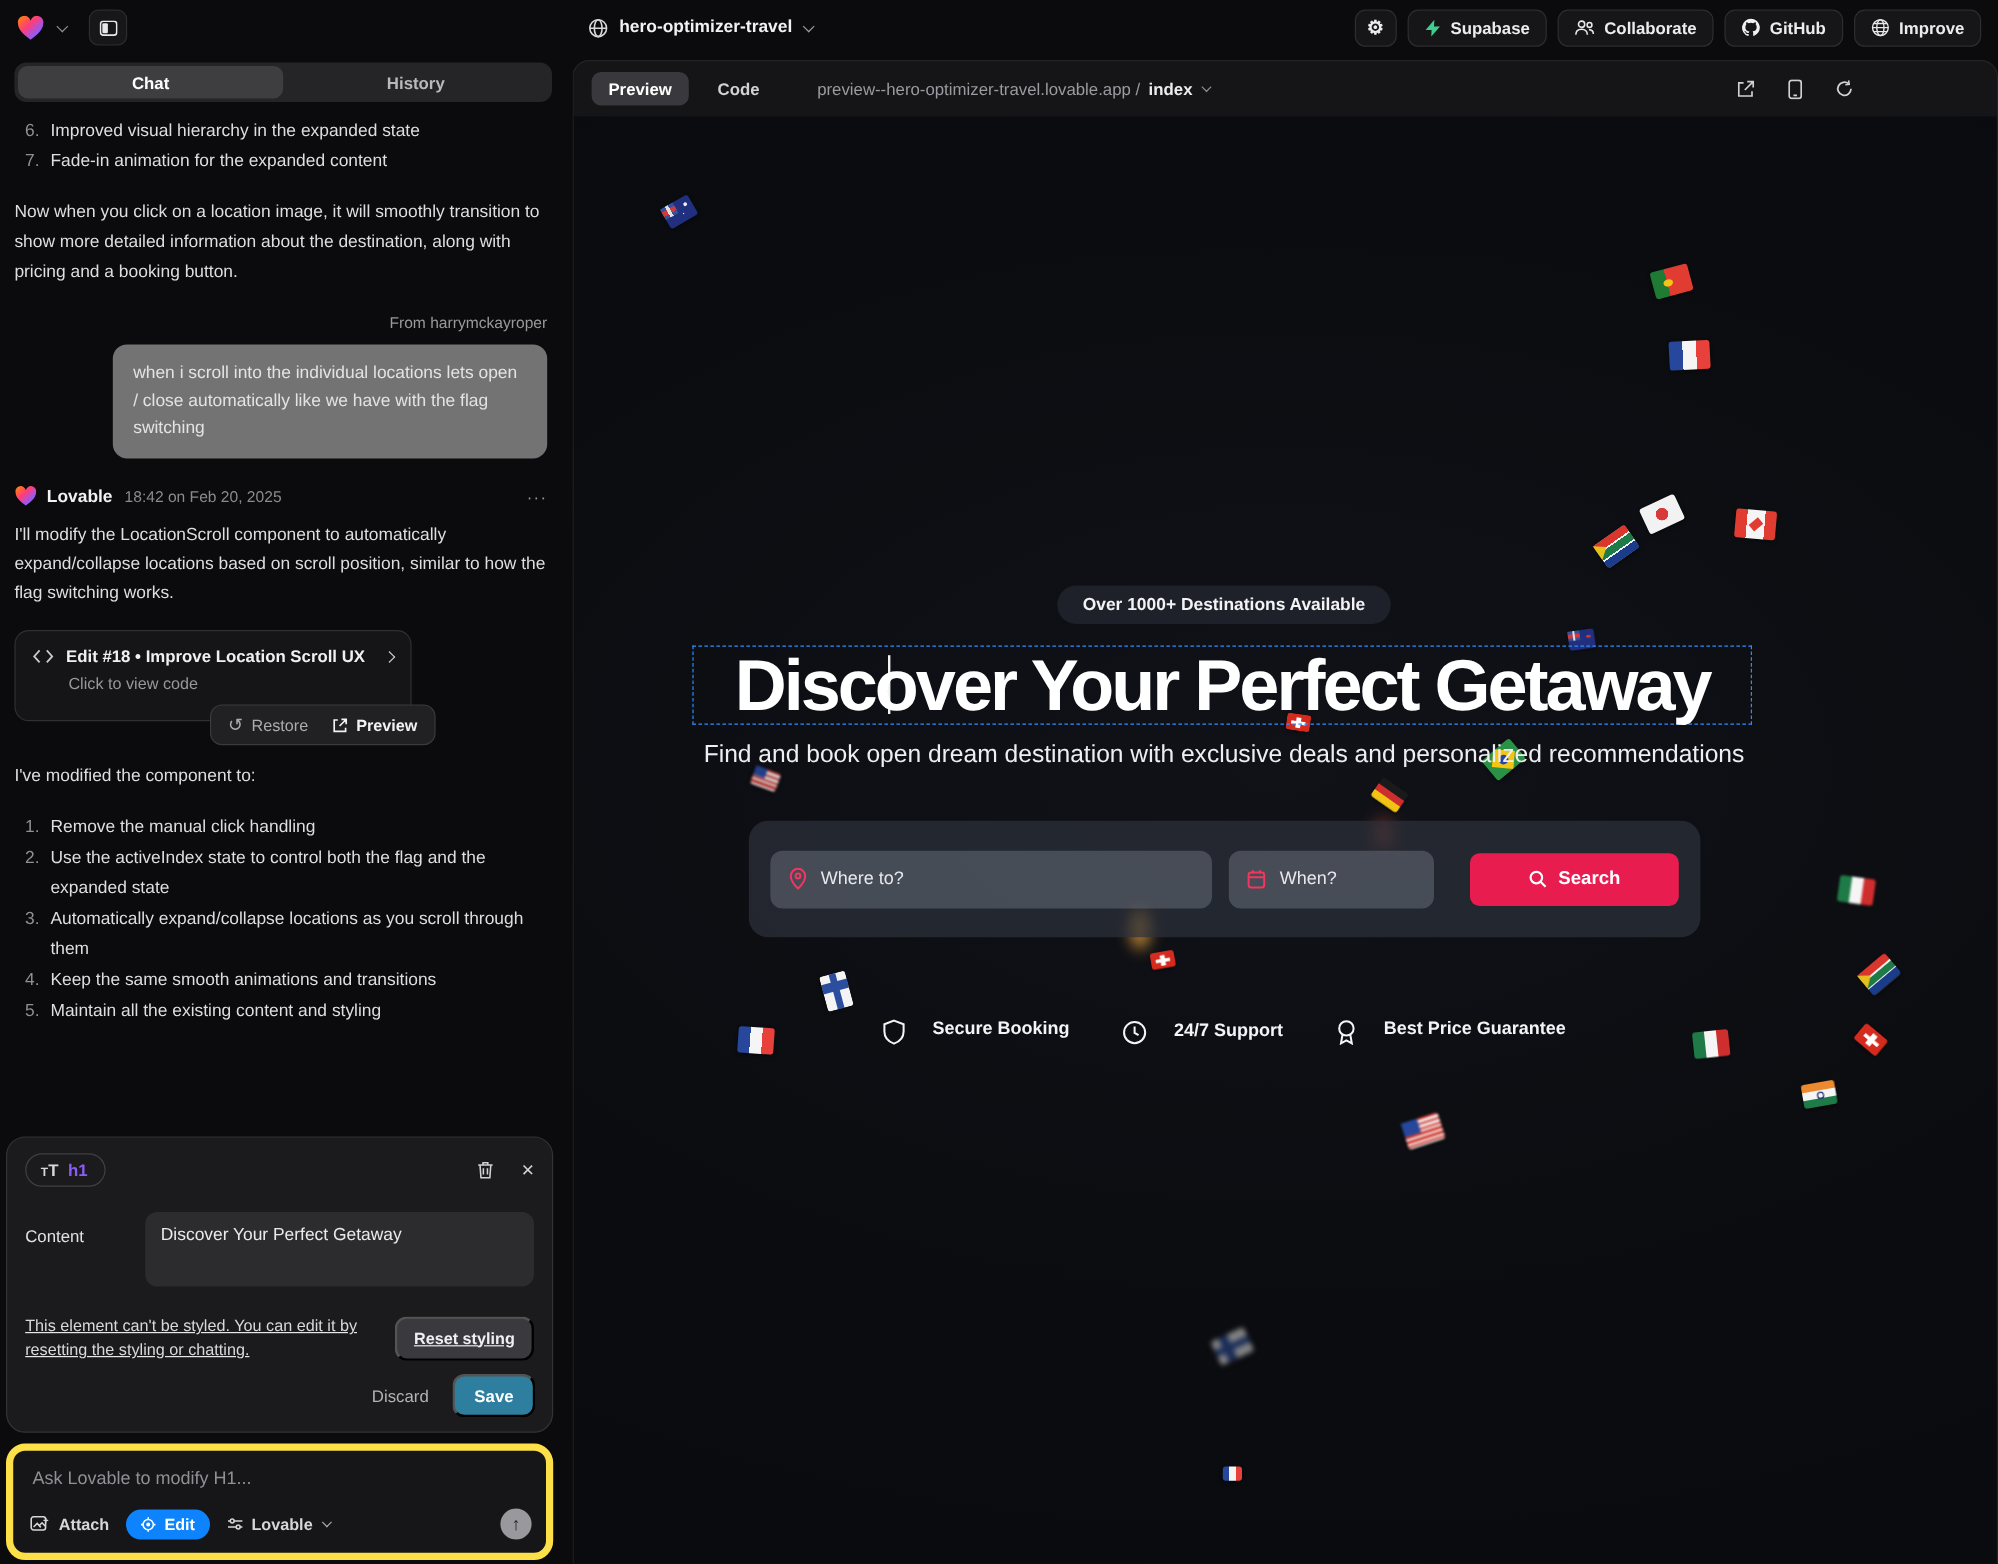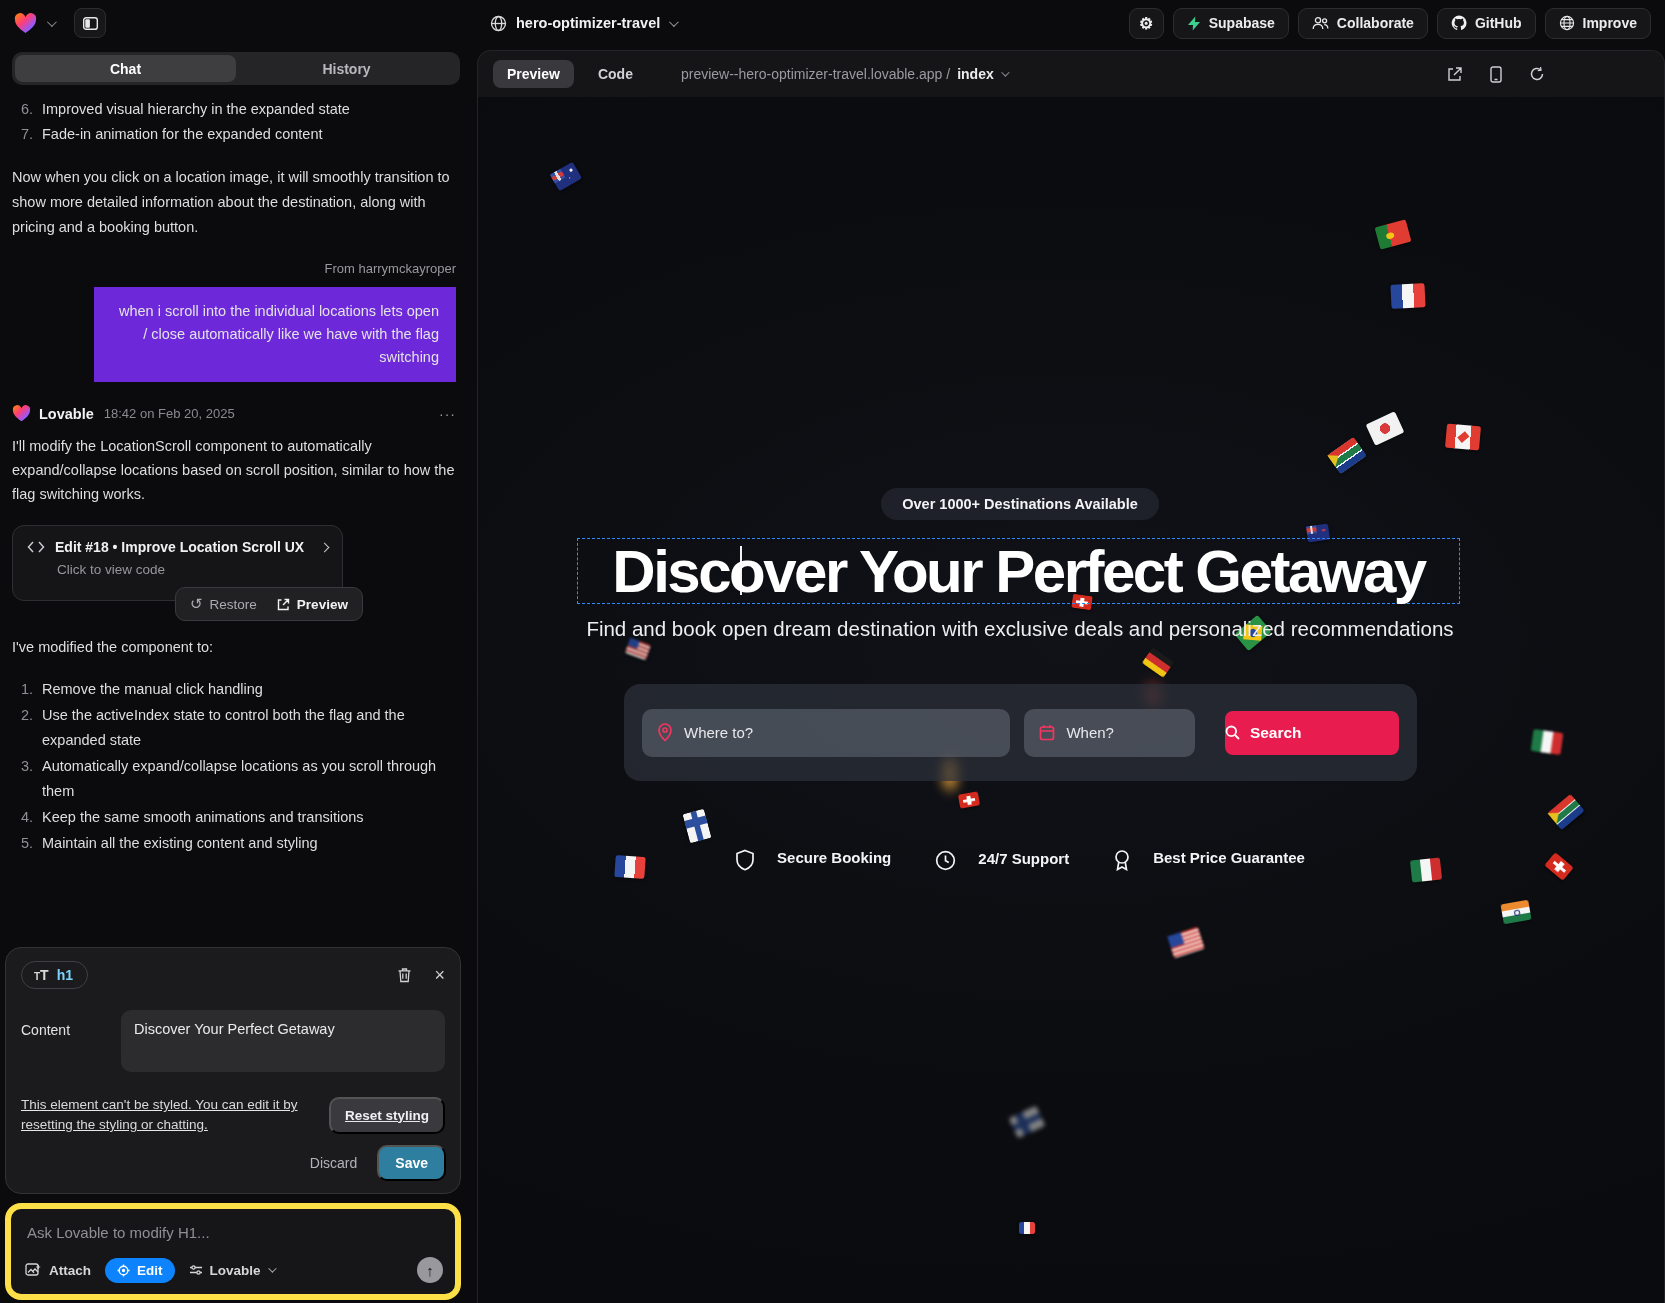--- a/index.html
+++ b/index.html
@@ -33,22 +33,22 @@
   .tabs { margin:6px 12px 0 12px; height:33px; background:#252527; border-radius:10px; display:flex; padding:3px; }
   .tab { flex:1; display:flex; align-items:center; justify-content:center; font-size:14px; font-weight:600;
          color:#b9b9bd; border-radius:8px; }
   .tab.active { background:#3e3e41; color:#ffffff; }
 
   .chat { padding:12px 16px 0 12px; font-size:14.5px; color:#dededf; }
   .li-row { display:flex; line-height:25px; }
   .li-num { width:30px; color:#8f8f94; flex:none; text-align:right; padding-right:9px; }
   .para { line-height:25px; margin-top:18px; color:#dededf; }
   .from-label { text-align:right; color:#98989d; font-size:13px; margin-top:21px; }
-  .bubble { margin:11px 0 0 82px; background:#6d28d9; border-radius:0; padding:13px 17px;
-            line-height:23px; color:#e3e3e5;text-align:right; }
+  .bubble { margin:11px 0 0 82px; background:#737373; border-radius:12px; padding:13px 17px;
+            line-height:23px; color:#e3e3e5; }
   .lv-row { display:flex; align-items:center; gap:8px; margin-top:23px; }
   .lv-name { font-weight:700; font-size:14.5px; color:#f2f2f2; }
   .lv-time { font-size:13px; color:#8a8a8f; margin-left:2px; }
   .lv-menu { margin-left:auto; color:#9a9a9f; font-size:14px; letter-spacing:1px; }
   .para2 { line-height:24px; margin-top:12px; }
 
   .edit-wrap { position:relative; margin-top:19px; height:92px; }
   .edit-card { position:absolute; left:0; top:0; width:331px; height:76px; border:1px solid #2f2f33;
                background:#151517; border-radius:12px; padding:13px 14px; }
   .ec-row1 { display:flex; align-items:center; gap:10px; }
@@ -64,21 +64,21 @@
 
   .intro { margin-top:22px; }
   .steps { margin-top:22px; }
   .steps .li-row { margin-bottom:1px; }
 
   
   .editor { position:absolute; left:5px; right:11px; bottom:109px; height:247px; background:#1b1b1e;
             border:1px solid #333336; border-radius:16px; padding:13px 15px; z-index:5; }
   .ed-top { display:flex; align-items:center; }
   .tag-pill { display:flex; align-items:flex-end; gap:8px; border:1px solid #404044; border-radius:999px;
-              padding:5px 14px 5px 12px; font-size:14px; font-weight:600; color:#7dd3fc; }
+              padding:5px 14px 5px 12px; font-size:14px; font-weight:600; color:#8b5cf6; }
   .type-ic { display:flex; align-items:flex-end; color:#d8d8da; }
   .type-ic .t-sm::before { content:"T"; font-size:10px; font-weight:700; }
   .type-ic .t-lg::before { content:"T"; font-size:14px; font-weight:700; }
   .ed-icons { margin-left:auto; display:flex; align-items:center; gap:22px; color:#d2d2d5; }
   .x-ic { font-size:18px; color:#d2d2d5; line-height:1; }
   .ed-content-row { display:flex; margin-top:21px; }
   .ed-label { width:100px; font-size:14px; color:#e2e2e4; padding-top:12px; }
   .ed-textarea { flex:1; height:62px; background:#2c2c2f; border:none; border-radius:10px; resize:none;
                  color:#eaeaec; font-size:14.5px; font-family:"Liberation Sans",sans-serif; padding:11px 13px; outline:none; }
   .ed-note-row { display:flex; align-items:center; margin-top:23px; gap:12px;text-decoration:underline; }
@@ -125,21 +125,21 @@
   .caret { position:absolute; left:262px; top:449px; width:2px; height:49px; background:#ffffff; opacity:.95; }
   .hero-sub { position:absolute; left:0; width:1084px; top:520px; font-size:20.5px; color:#eeeef1; }
   .searchbar { position:absolute; left:146px; top:587px; width:793px; height:97px;
                background:rgba(44,48,58,0.72); border-radius:16px; display:flex; align-items:center;
                padding:0 18px; gap:14px; }
   .pv-input { height:48px; background:rgba(130,136,150,0.38); border-radius:10px; display:flex;
               align-items:center; gap:11px; padding:0 15px; color:#e8e8ec; font-size:15px; }
   .pv-where { width:372px; }
   .pv-when { width:172px; margin-left:0px; }
   .search-btn { margin-left:16px; width:176px; height:44px; background:#e91c4f; border-radius:8px;
-                display:flex; align-items:center; justify-content:flex-start; gap:10px; color:#fff;
+                display:flex; align-items:center; justify-content:center; gap:10px; color:#fff;
                 font-size:15.5px; font-weight:700; }
   .features { position:absolute; left:0; width:1084px; top:752px; display:flex; justify-content:center;
               gap:44px; align-items:center; }
   .feature { display:flex; align-items:flex-start; gap:22px; font-size:15px; font-weight:600; color:#f4f4f6; }
 
   
   .flag { position:absolute; border-radius:2.5px; box-shadow:0 1px 3px rgba(0,0,0,.5); }
   .flag::before,.flag::after { content:""; position:absolute; }
   .f-fr { background:linear-gradient(90deg,#26479c 33.3%,#f5f5f5 33.3% 66.6%,#e8413c 66.6%); }
   .f-pt { background:linear-gradient(90deg,#1f7a34 38%,#e03c31 38%); }

